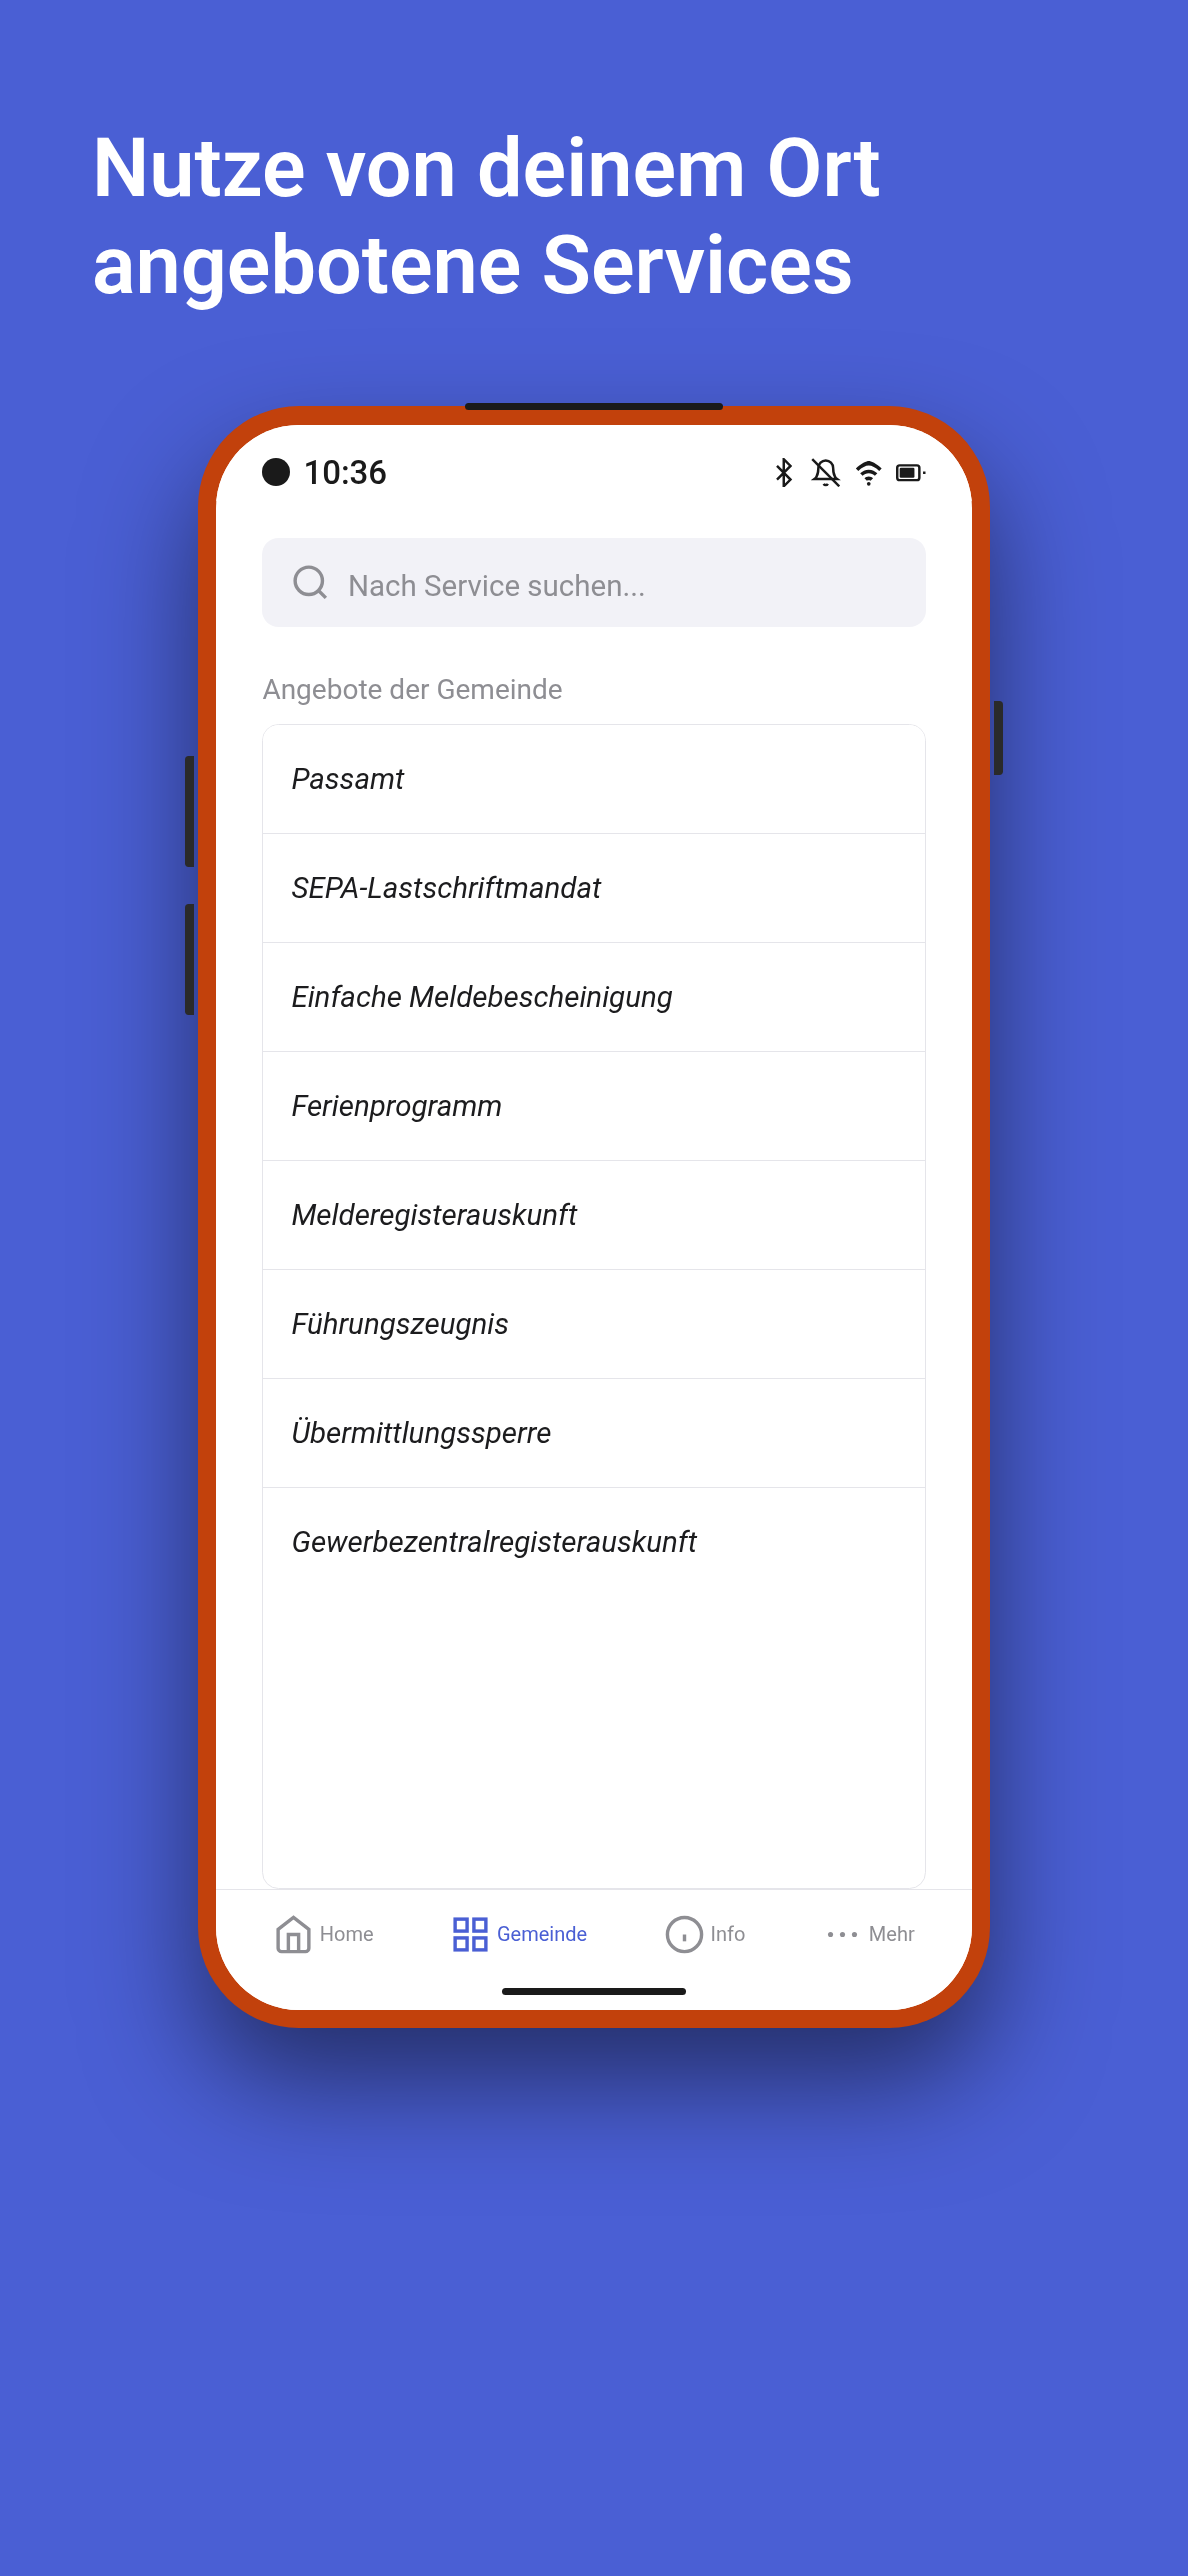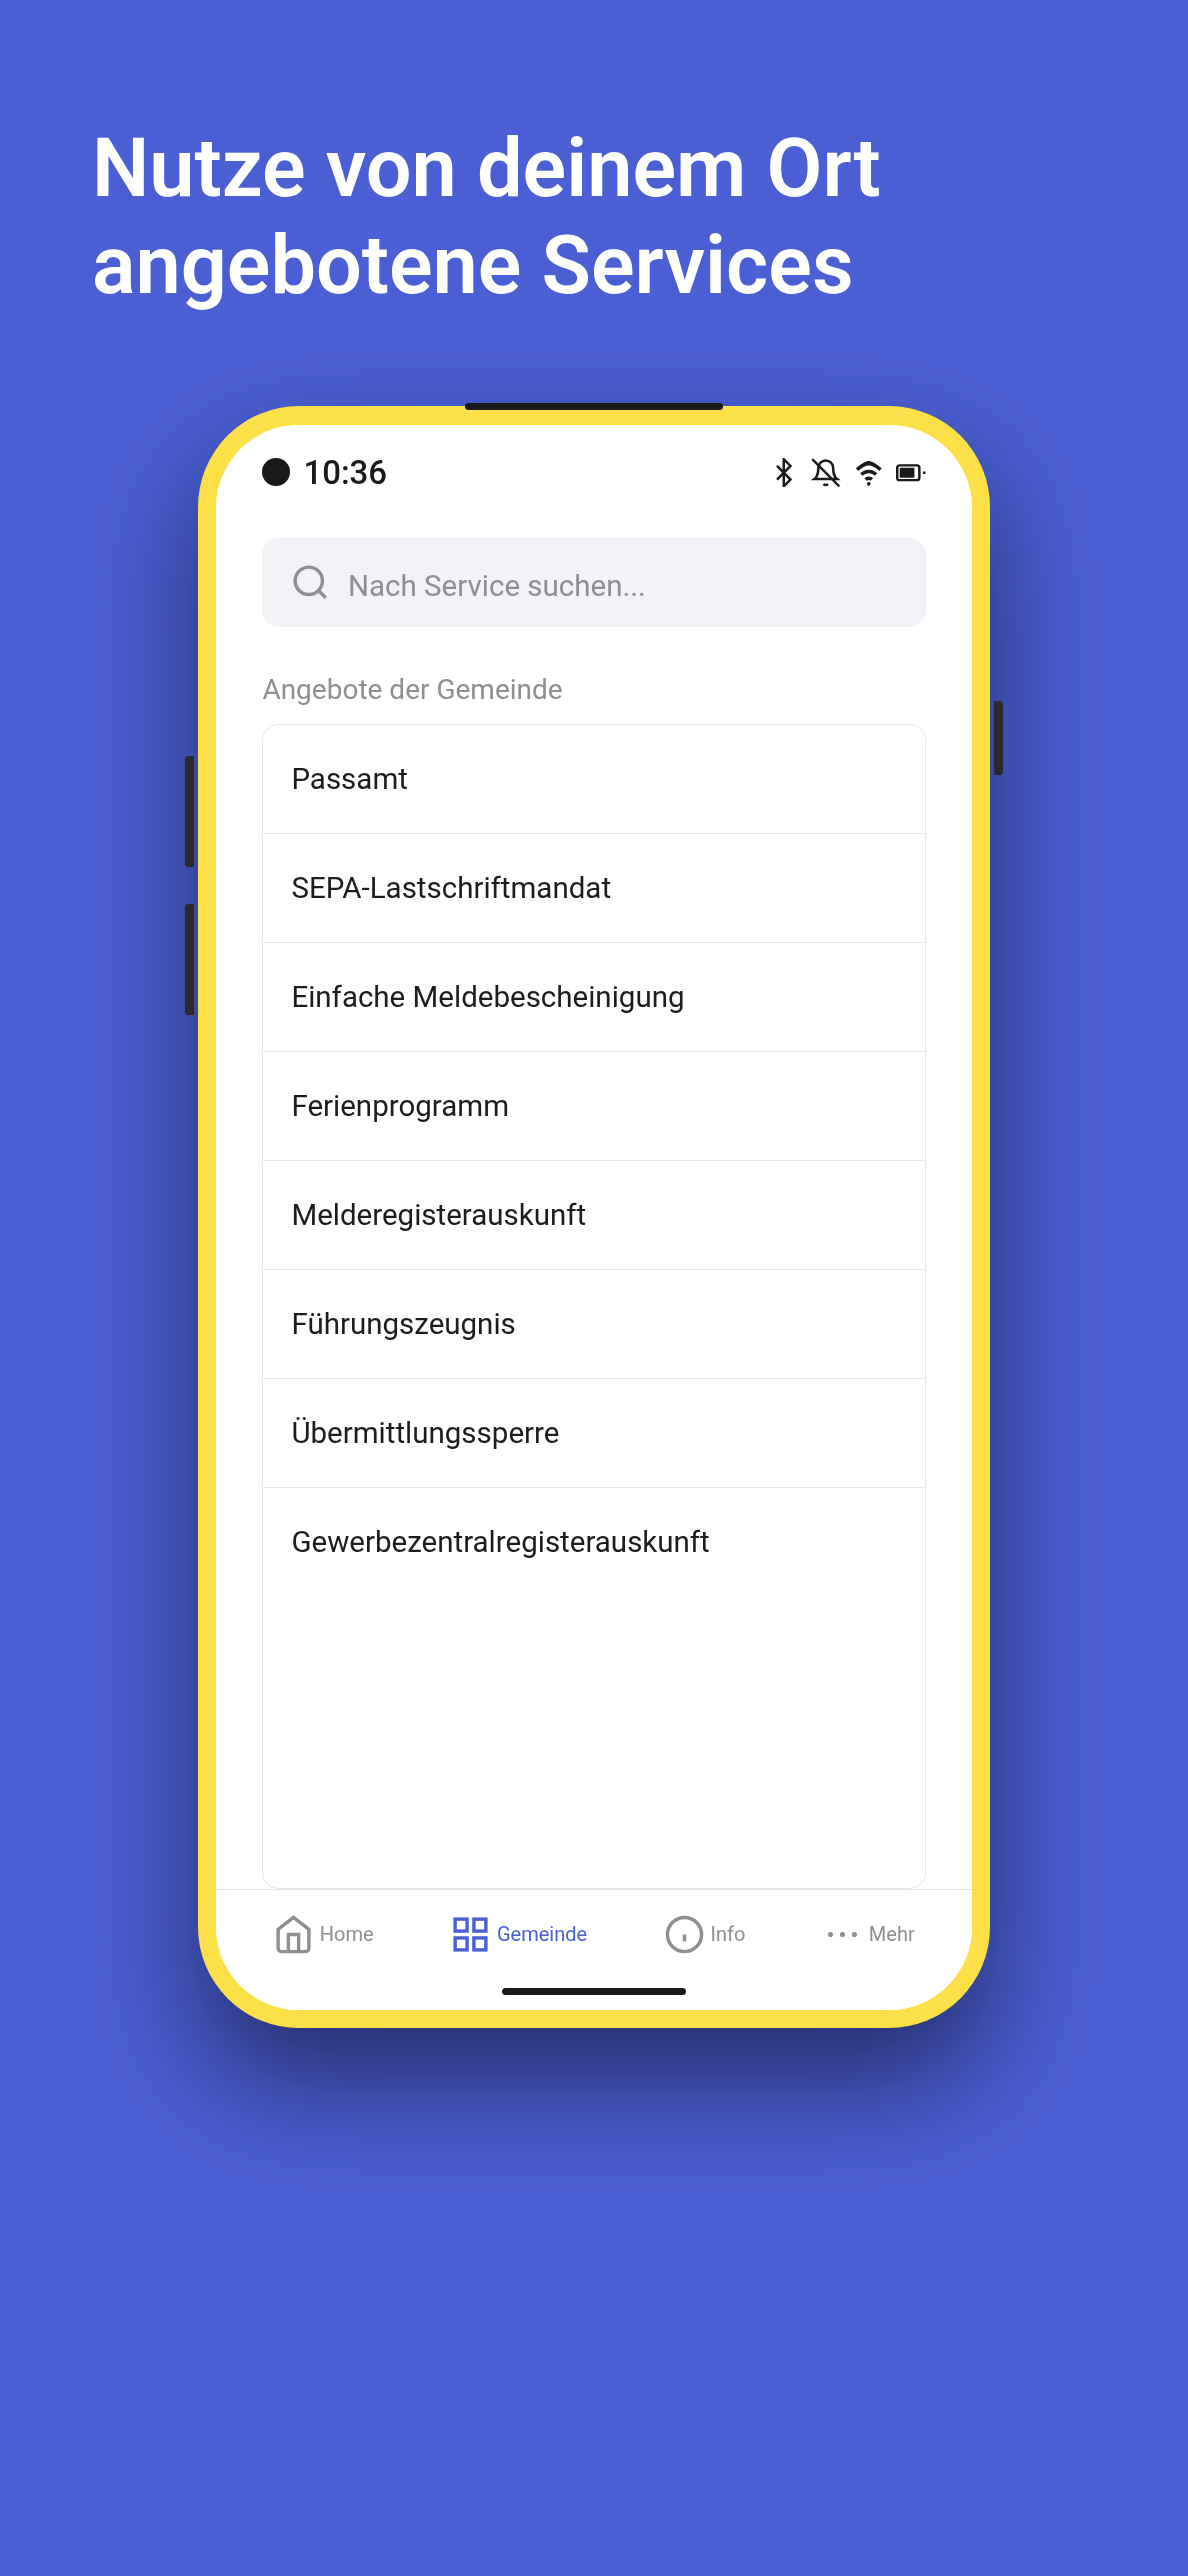--- a/index.html
+++ b/index.html
@@ -35,21 +35,21 @@
     .phone-container {
       display: flex;
       justify-content: center;
       align-items: center;
       margin-top: 37px;
     }
 
     .phone-frame {
       width: 792px;
       height: 1622px;
-      background: #fde047;
+      background: #c2410c;
       border-radius: 101px;
       padding: 18.4px;
       position: relative;
       box-shadow: 0 55px 111px rgba(0,0,0,0.5);
     }
 
     .phone-frame::before {
       content: '';
       position: absolute;
       top: -3.7px;
@@ -184,20 +184,21 @@
     }
 
     .service-item:last-child {
       border-bottom: none;
     }
 
     .service-item-text {
       font-size: 29.5px;
       color: #1c1c1e;
       font-weight: 400;
+      font-style: italic;
     }
 
     .bottom-nav {
       display: flex;
       justify-content: space-around;
       align-items: center;
       padding: 14.7px 18.4px 9.2px 18.4px;
       background: white;
       border-top: 0.9px solid #e5e5ea;
     }

